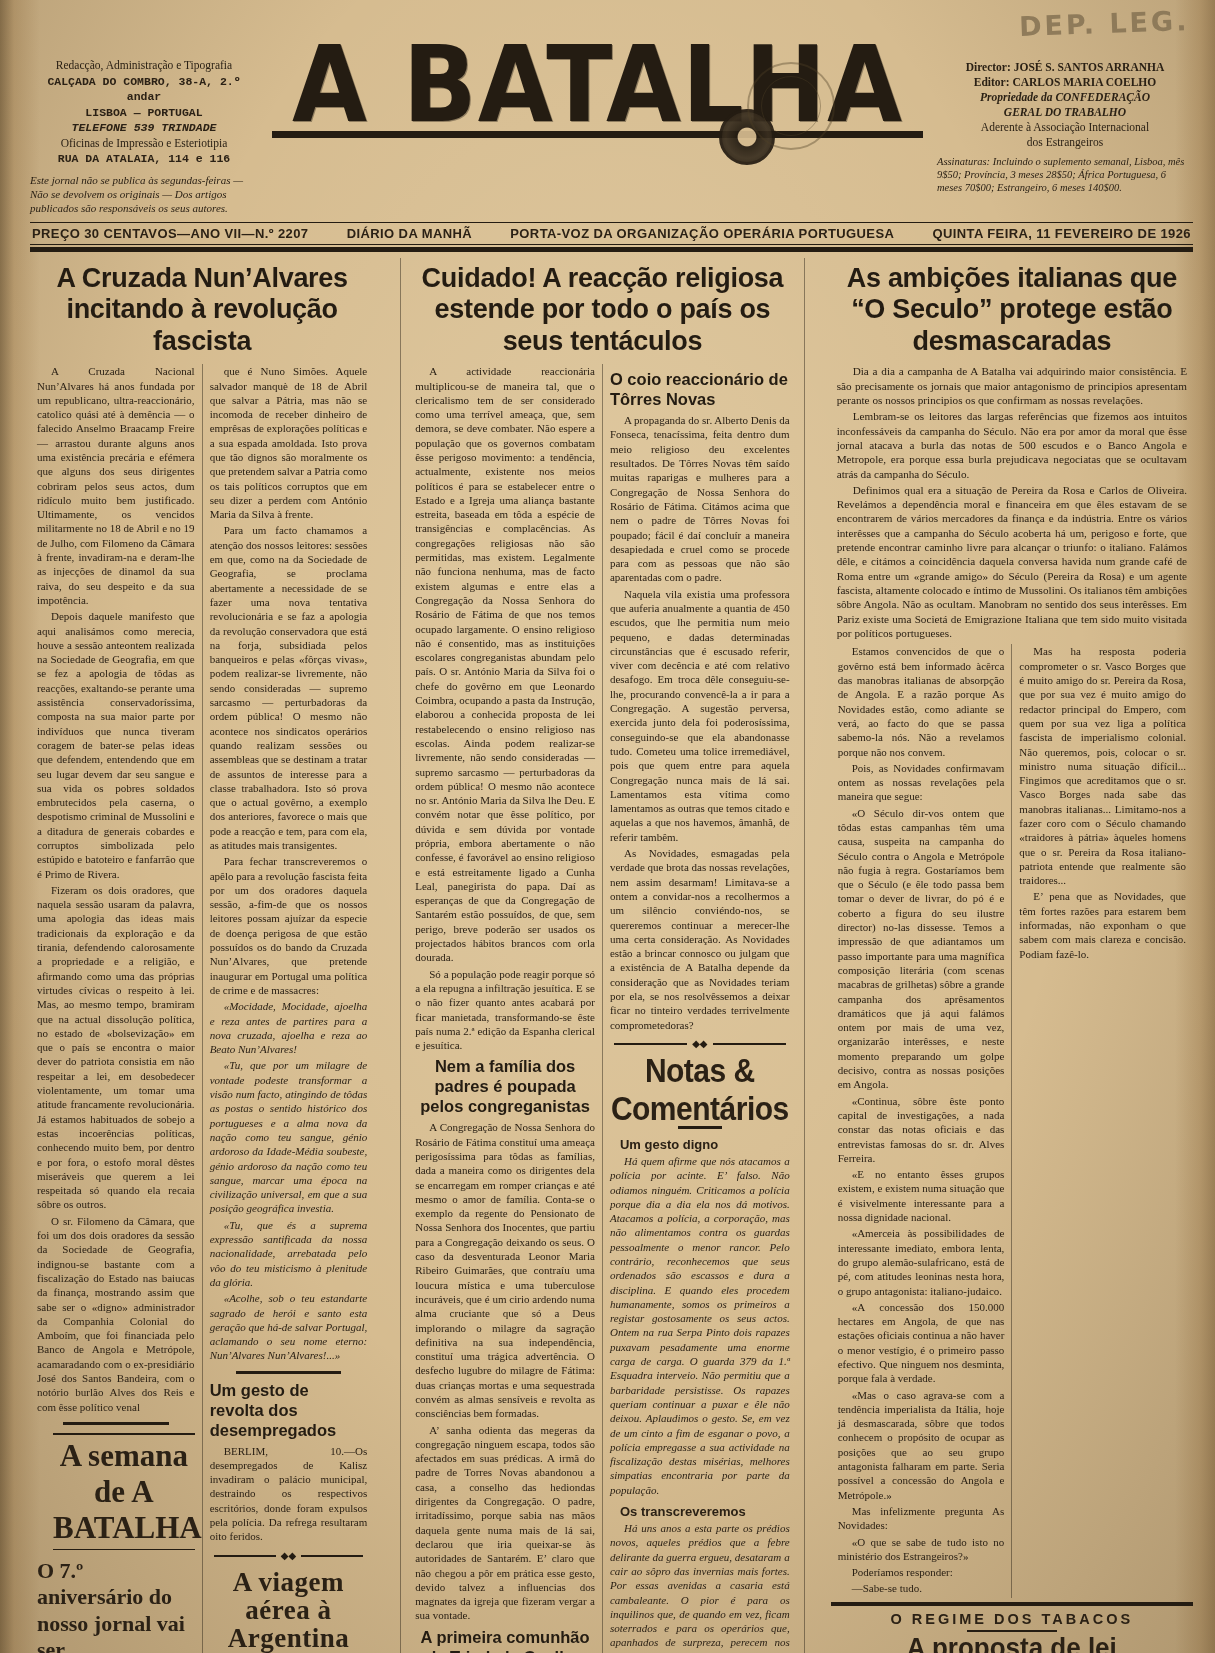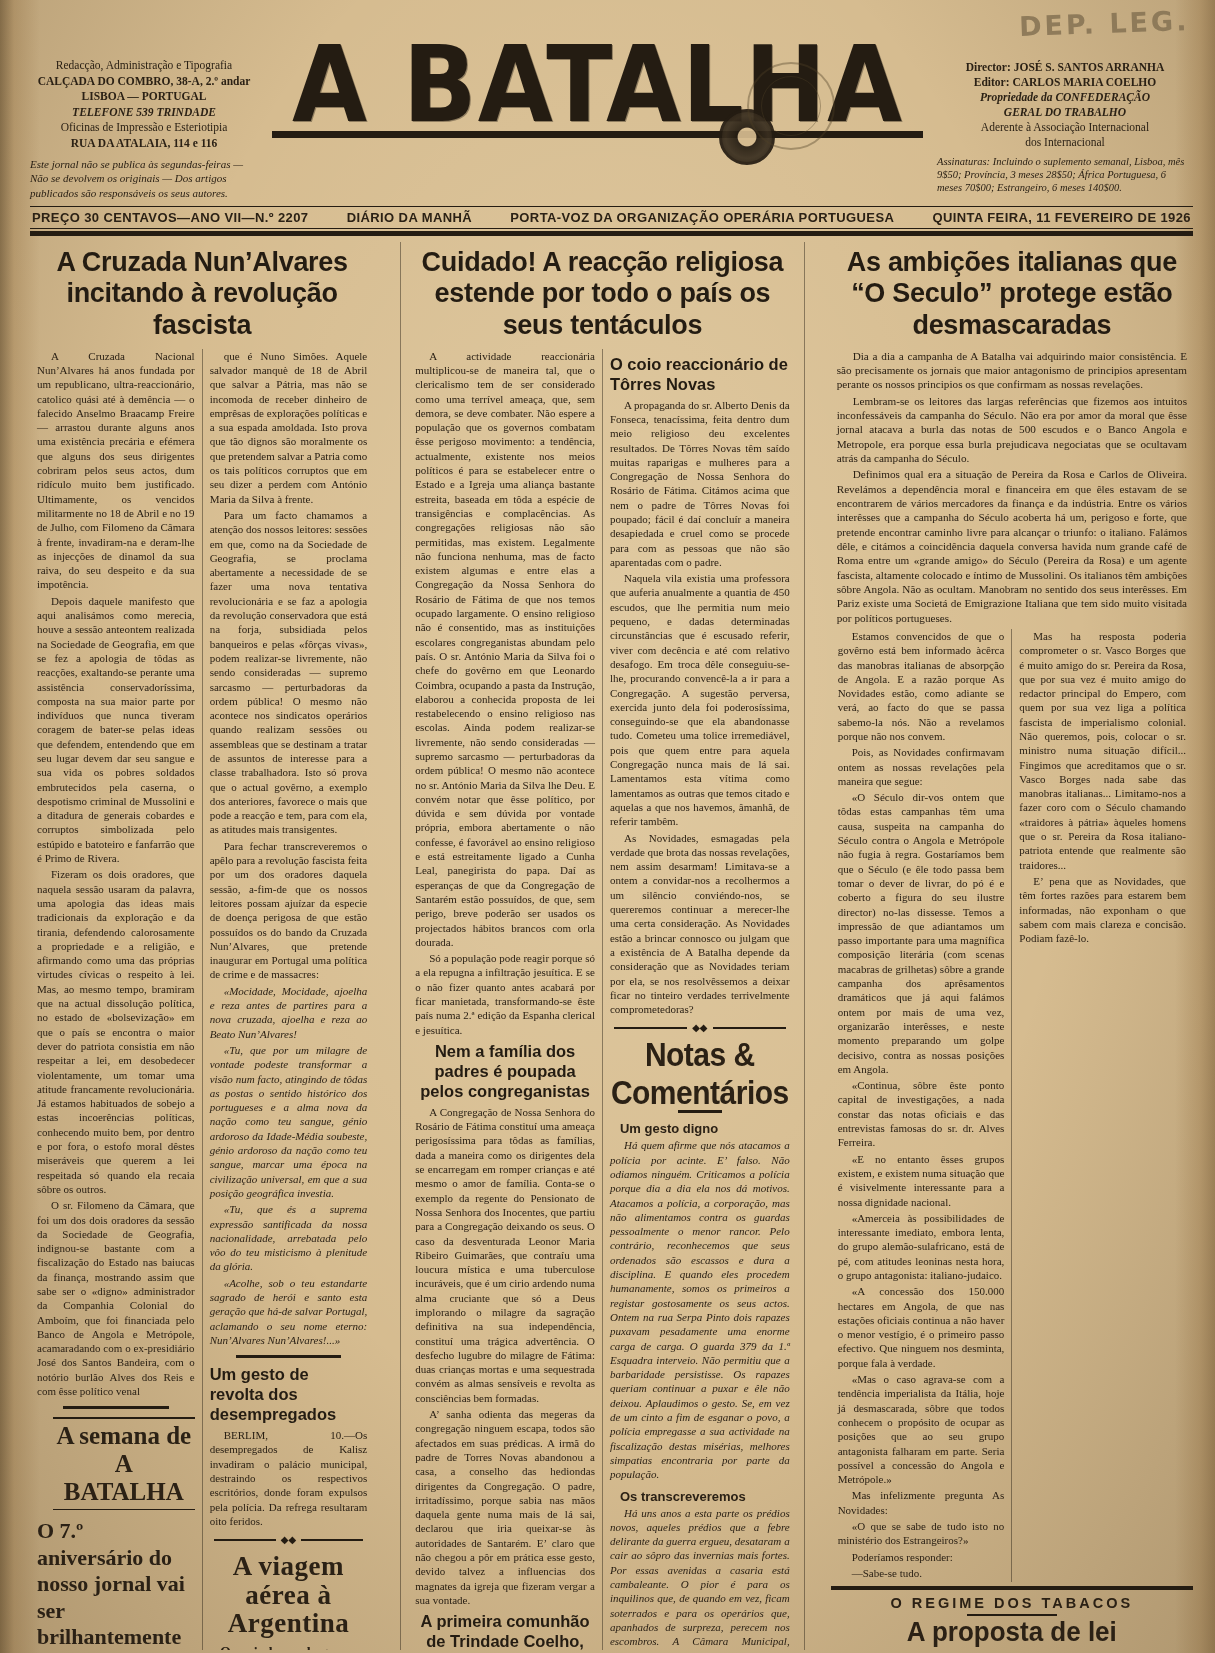--- a/index.html
+++ b/index.html
@@ -10,21 +10,21 @@
       #d6bc90;}
   .page::after{content:"";position:absolute;inset:0;pointer-events:none;
       background:radial-gradient(ellipse at 50% 40%,rgba(255,244,214,.25) 0%,rgba(0,0,0,0) 55%,rgba(77,56,28,.28) 100%);}
   .inner{position:relative;padding:6px 22px 0 30px;z-index:1;}
 
   
   .stamp{position:absolute;top:8px;right:26px;font-family:"DejaVu Sans",sans-serif;font-weight:bold;
       font-size:27px;color:#857253;letter-spacing:3px;transform:rotate(-2deg);opacity:.85;}
   .mast{display:flex;align-items:flex-start;margin-top:26px;}
   .mast-left{width:228px;flex:none;text-align:center;font-size:11.5px;line-height:1.35;padding-top:26px;}
-  .mast-left .ln{font-weight:bold;}
+  .mast-left .ln{font-weight:bold;font-family:Liberation Mono, monospace;}
   .mast-left .note{margin-top:6px;font-style:italic;text-align:left;font-size:11px;line-height:1.3;white-space:pre-line;}
   .title-wrap{flex:1;position:relative;text-align:center;padding:0 6px;}
   .title{font-family:"DejaVu Sans",sans-serif;font-weight:900;font-size:97px;line-height:1;
       letter-spacing:1px;color:#241c12;transform:scaleY(1.08);transform-origin:top;white-space:nowrap;
       text-shadow:1px 1px 0 rgba(36,28,18,.4);}
   .title-bar{height:7px;background:#241c12;margin:2px 8px 0 8px;position:relative;}
   .title-seal{position:absolute;right:148px;top:-22px;width:50px;height:50px;border-radius:50%;
       background:radial-gradient(circle,#d6bc90 25%,#241c12 28%,#3a2f20 60%,#241c12 100%);
       border:3px solid #241c12;opacity:.92;}
   .postmark{position:absolute;left:72%;top:30px;width:84px;height:84px;border:2px solid #4f4026;border-radius:50%;
@@ -54,21 +54,21 @@
   .col + .col{border-left:1px solid rgba(36,28,18,.45);}
 
   .body p{margin:0 0 2px 0;text-indent:14px;font-size:11px;line-height:1.3;text-align:justify;}
   .body.it p{font-style:italic;}
   .endrule{height:3px;background:#241c12;margin:8px 26px;}
   .orn{display:flex;align-items:center;gap:5px;margin:7px 4px;color:#241c12;}
   .orn::before,.orn::after{content:"";flex:1;height:2px;background:#241c12;}
   .orn span{font-size:10px;line-height:1;}
 
   .kickerbox{border-top:2px solid #241c12;border-bottom:1px solid #241c12;text-align:center;
-      font-size:25px;font-weight:bold;padding:3px 0;margin:4px 0 8px 16px;font-family:"Liberation Serif",serif;}
+      font-size:31px;font-weight:bold;padding:3px 0;margin:4px 0 8px 16px;font-family:"Liberation Serif",serif;}
   h2.sub{font-family:"Liberation Sans",sans-serif;font-weight:bold;font-size:16.5px;line-height:1.15;
       margin:6px 0 5px 0;color:#241c12;transform:scaleY(1.05);}
   h2.sub.c{text-align:center;}
   h2.serifsub{font-family:Liberation Serif, serif;font-weight:bold;font-size:22px;line-height:1.2;margin:6px 0 5px 0;}
   h2.display{font-family:"Liberation Serif",serif;font-weight:bold;font-size:27px;text-align:center;
       line-height:1.05;margin:6px 0 8px 0;letter-spacing:.5px;}
   h3.minisub{font-family:"Liberation Serif",serif;font-weight:bold;font-size:14px;text-align:center;margin:6px 0 3px 0;}
   h3.runin{font-family:"Liberation Sans",sans-serif;font-weight:bold;font-size:13px;margin:7px 0 2px 10px;transform:scaleY(1.05);}
   h1.notas{font-family:"Liberation Sans",sans-serif;font-weight:bold;font-size:30px;text-align:center;
       margin:4px 0 2px 0;transform:scaleY(1.1);letter-spacing:-.5px;}
@@ -107,21 +107,21 @@
         </div>
         <div class="postmark"></div>
       </div>
 
       <div class="mast-right">
         <div class="b">Director: JOSÉ S. SANTOS ARRANHA</div>
         <div class="b">Editor: CARLOS MARIA COELHO</div>
         <div class="i">Propriedade da CONFEDERAÇÃO</div>
         <div class="i">GERAL DO TRABALHO</div>
         <div>Aderente à Associação Internacional</div>
-        <div>dos Internacional</div>
+        <div>dos Estrangeiros</div>
         <div class="subs">Assinaturas: Incluindo o suplemento semanal, Lisboa, mês 9$50; Província, 3 meses 28$50; África Portuguesa, 6 meses 70$00; Estrangeiro, 6 meses 140$00.</div>
       </div>
     </div>
 
     <div class="dateline">
       <span>PREÇO 30 CENTAVOS—ANO VII—N.º 2207</span>
       <span>DIÁRIO DA MANHÃ</span>
       <span>PORTA-VOZ DA ORGANIZAÇÃO OPERÁRIA PORTUGUESA</span>
       <span>QUINTA FEIRA, 11 FEVEREIRO DE 1926</span>
     </div>

